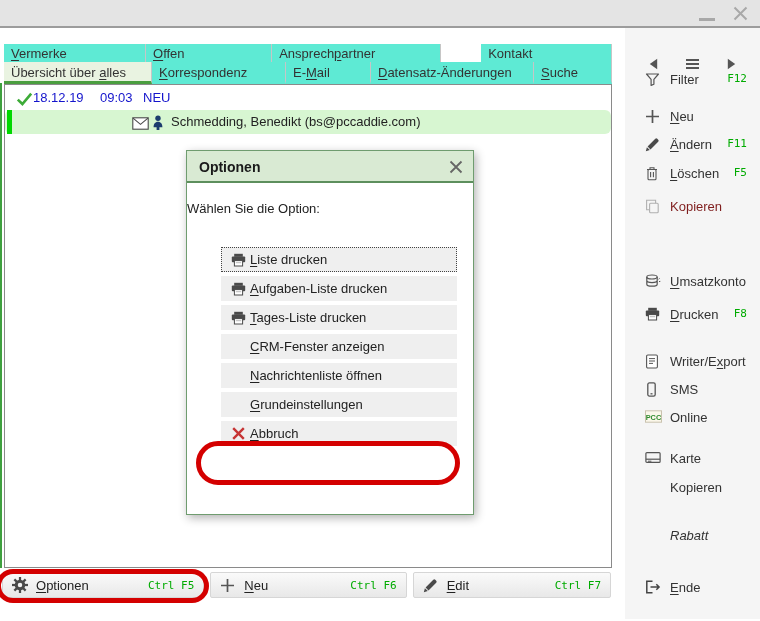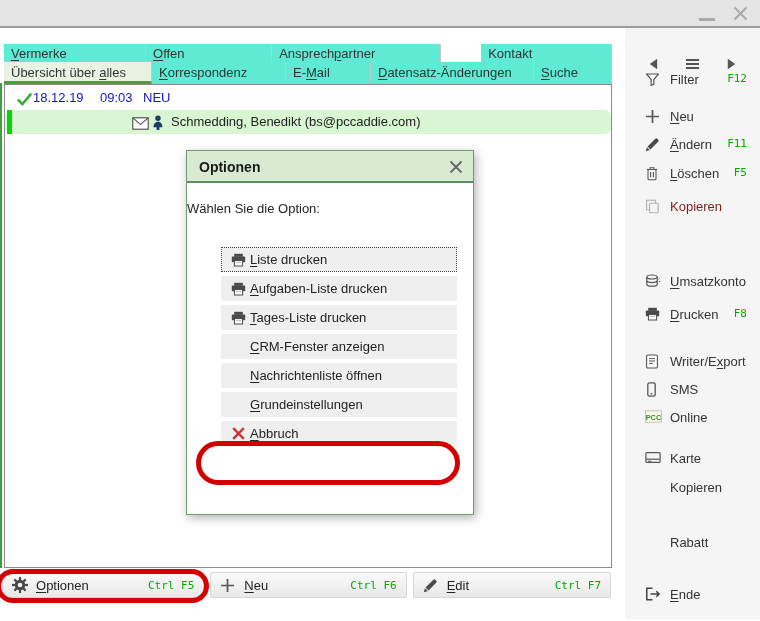--- a/index.html
+++ b/index.html
@@ -389,21 +389,21 @@
               <path d="M0.9 8.2h14.2"></path>
               <path d="M3 10.2h3.4" stroke-width="1"></path>
             </svg>
           </span>
           <span class="s-label">Karte</span>
         </div>
         <div class="srow" style="margin-top: 1px;">
           <span class="s-icn"></span>
           <span class="s-label">Kopieren</span>
         </div>
-        <div class="srow" style="margin-top: 27px;">
+        <div class="srow" style="margin-top: 20px; font-style: italic;">
           <span class="s-icn"></span>
           <span class="s-label">Rabatt</span>
         </div>
         <div class="srow" style="margin-top: 24px;">
           <span class="s-icn">
             <svg viewBox="0 0 16 14" width="16" height="14" fill="none" stroke="#444" stroke-width="1.5">
               <path d="M7.5 1.2H1.8v11.6h5.7"></path>
               <path d="M5.5 7h8.4M11.3 4.2L14.1 7l-2.8 2.8"></path>
             </svg>
           </span>

